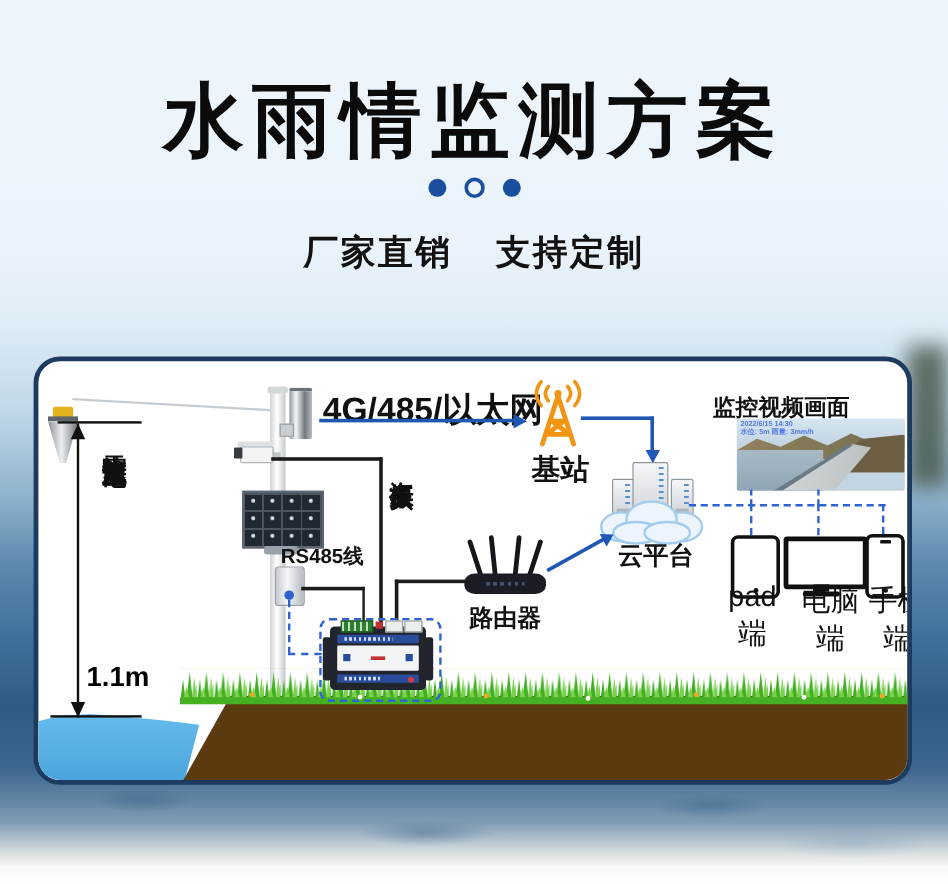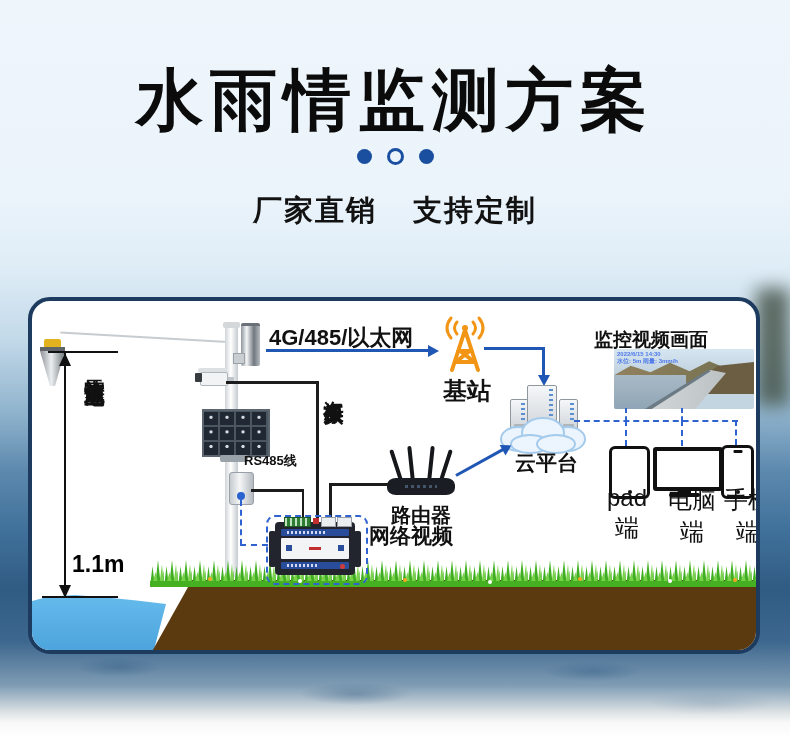--- a/index.html
+++ b/index.html
@@ -169,21 +169,21 @@
     <div class="abs jdot"></div>
 
     <div class="abs meas-tick-top"></div>
     <div class="abs meas-tick-bot"></div>
     <div class="abs meas-line"></div>
     <div class="abs tri-up"></div>
     <div class="abs tri-down"></div>
     <div class="abs lbl vtext meas-text">雷达液位计法兰至地面</div>
     <div class="abs meas-val">1.1m</div>
 
-    <div class="abs lbl" style="left:237px;top:22px;font-size:22px;">4G/485/以太网</div>
+    <div class="abs lbl" style="left:237px;top:22px;font-size:28px;">4G/485/以太网</div>
     <div class="abs blue-line" style="left:234px;top:48px;width:164px;height:3px;"></div>
     <div class="abs arrow-right" style="left:396px;top:43.5px;"></div>
     <svg class="abs" style="left:405px;top:13px;" width="56" height="60" viewBox="0 0 56 60">
       <g fill="none" stroke="#f29414" stroke-width="3" stroke-linecap="round">
         <path d="M20 8 Q15 14 20 20"></path>
           <path d="M14 4 Q6 14 14 24"></path>
         <path d="M36 8 Q41 14 36 20"></path>
           <path d="M42 4 Q50 14 42 24"></path>
       </g>
       <circle cx="28" cy="14" r="3" fill="#f29414"></circle>
@@ -272,21 +272,21 @@
     <div class="abs dev-lbl" style="left:566px;top:183px;width:58px;">pad端</div>
     <div class="abs dev-lbl" style="left:628px;top:183px;width:64px;">电脑端</div>
     <div class="abs dev-lbl" style="left:684px;top:183px;width:64px;">手机端</div>
 
     <div class="abs wire" style="left:194px;top:80px;width:92px;height:2.5px;"></div>
     <div class="abs wire" style="left:284px;top:80px;width:2.5px;height:144px;"></div>
     <div class="abs wire" style="left:219px;top:188px;width:53px;height:2.5px;"></div>
     <div class="abs wire" style="left:269.5px;top:188px;width:2.5px;height:36px;"></div>
     <div class="abs wire" style="left:297px;top:182px;width:2.5px;height:42px;"></div>
     <div class="abs wire" style="left:297px;top:182px;width:62px;height:2.5px;"></div>
-    <div class="abs lbl" style="left:212px;top:151px;font-size:13px;">RS485线</div>
+    <div class="abs lbl" style="left:202px;top:151px;font-size:17px;">RS485线</div>
     <div class="abs lbl vtext" style="left:289px;top:84px;font-size:20px;height:110px;">海康摄像头</div>
 
     <div class="abs dash-v" style="left:208px;top:199px;height:45px;"></div>
     <div class="abs dash-h" style="left:208px;top:243px;width:28px;"></div>
 
     <svg class="abs" style="left:118px;top:256px;" width="612" height="30" viewBox="0 0 612 30">
       <defs>
         <pattern id="gp" width="14" height="30" patternUnits="userSpaceOnUse">
           <path d="M0 30 L2.5 9 L5 30 L8 3 L11 30 L13.5 13 L14 30 Z" fill="#3fae20"></path>
           <path d="M1.5 30 L5.5 15 L9 30 L12 7 L14 30 Z" fill="#7ad24a"></path>
@@ -317,16 +317,15 @@
       <div class="face">
           <div class="sq" style="left:5px;"></div>
           <div class="sq" style="right:5px;"></div>
           <div class="rtx"></div>
         </div>
       <div class="band" style="top:40px;">
           <div class="wtx" style="width:30px;"></div>
           <div class="logo"></div>
         </div>
     </div>
-    <div class="abs lbl" style="left:337px;top:221px;font-size:21px;">网络视频</div>
 
   </div>
 </div>
 
 </body></html>

